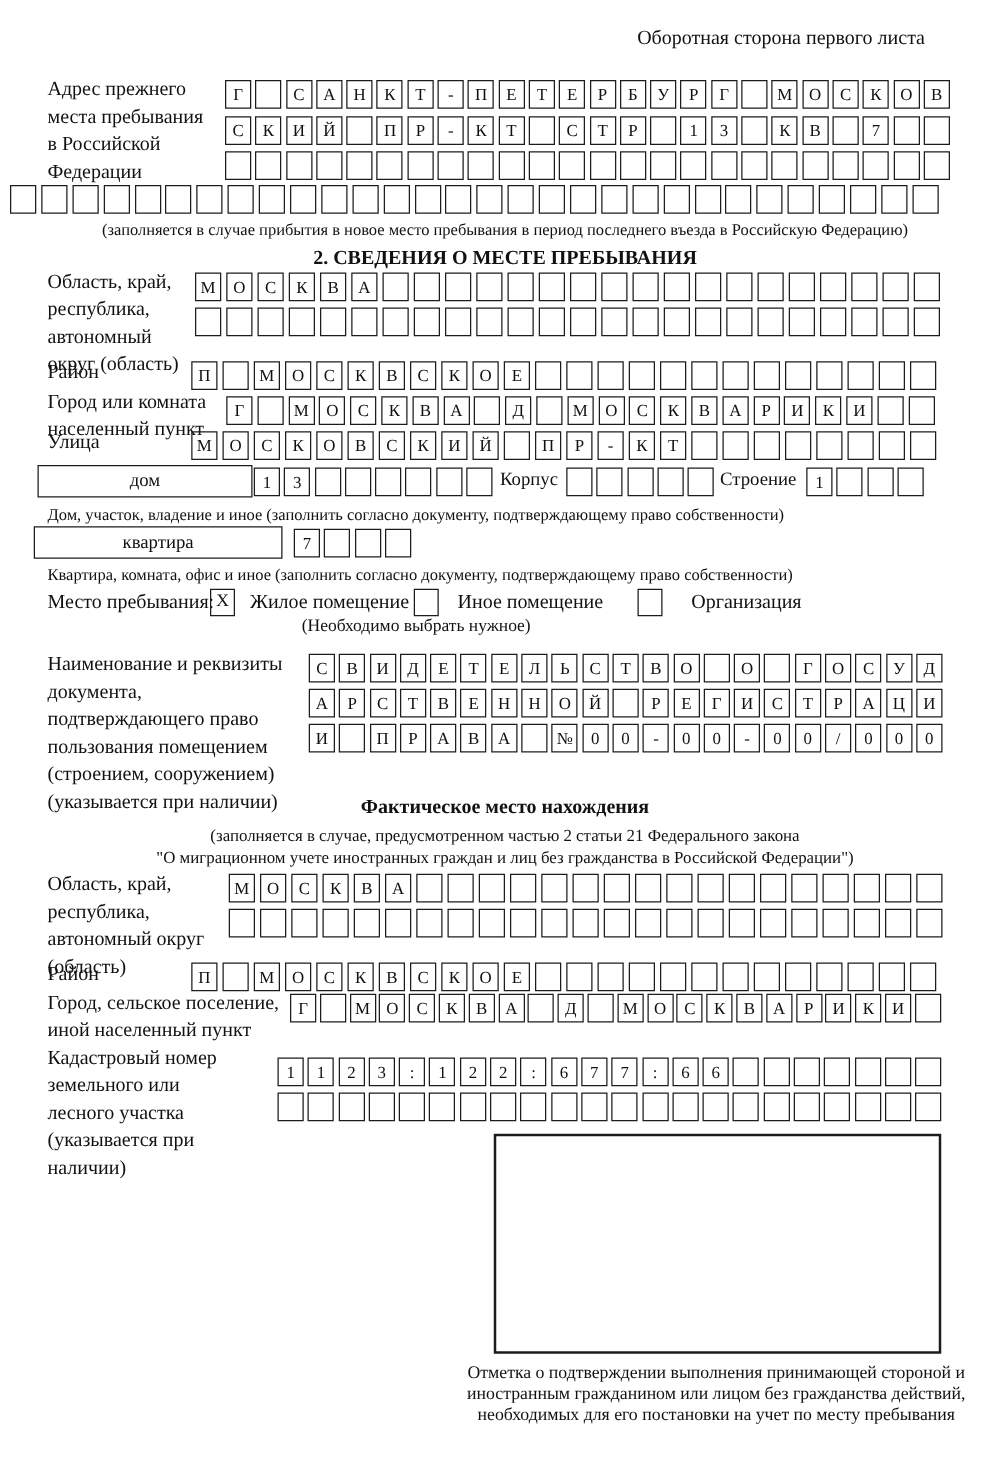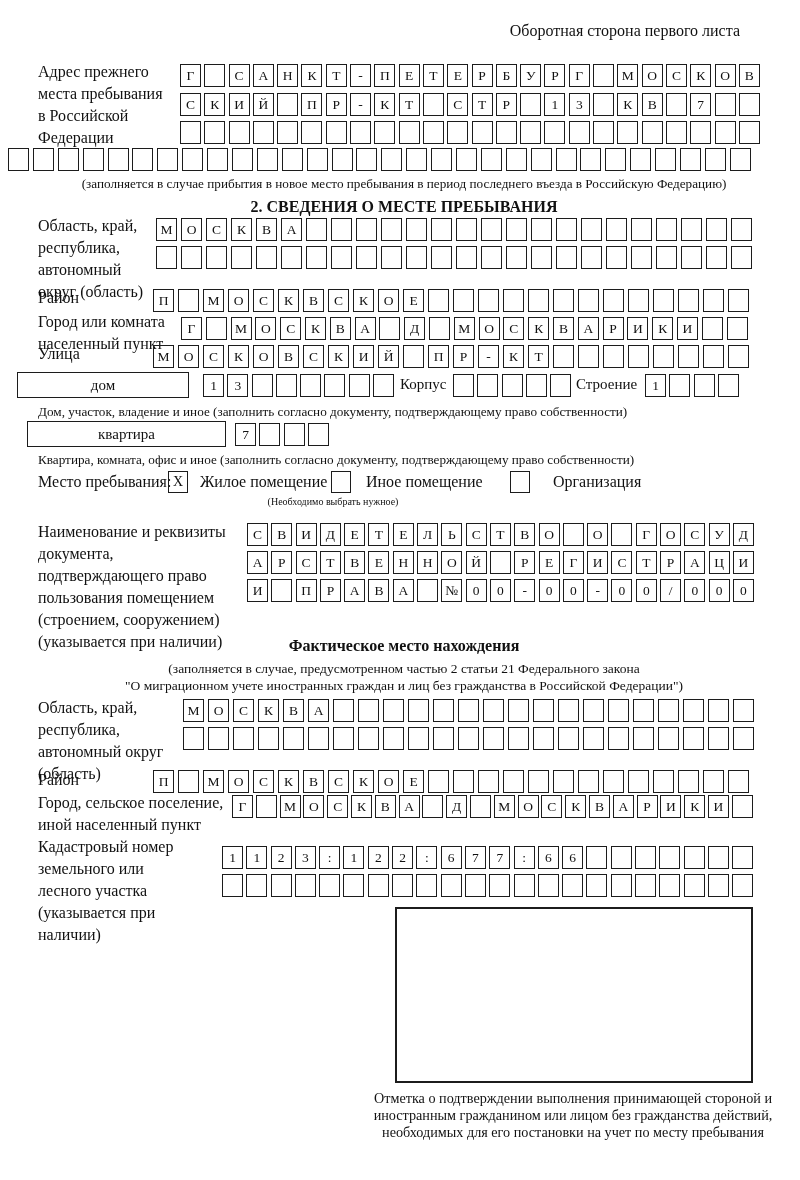--- a/index.html
+++ b/index.html
@@ -272,21 +272,21 @@
       <div class="box"></div>
       <div class="box"></div>
       <div class="box"></div>
       <div class="box"></div>
       <div class="box"></div>
       <div class="box"></div>
       <div class="box"></div>
       <div class="box"></div>
     </div>
 
-  <div class="widebox" style="left:17px; top:372px; width:172px;">дом</div>
+  <div class="widebox" style="left:30px; top:372px; width:172px;">дом</div>
   <div class="boxrow" style="left:203px; top:374px;">
       <div class="box">1</div>
       <div class="box">3</div>
       <div class="box"></div>
       <div class="box"></div>
       <div class="box"></div>
       <div class="box"></div>
       <div class="box"></div>
       <div class="box"></div>
     </div>
@@ -316,21 +316,21 @@
     </div>
   <div class="cap" style="left:38px; top:452px;">Квартира, комната, офис и иное (заполнить согласно документу, подтверждающему право собственности)</div>
 
   <div class="lbl" style="left:38px; top:471px;">Место пребывания:</div>
   <div class="chk" style="left:168px; top:471px;">X</div>
   <div class="lbl" style="left:200px; top:471px;">Жилое помещение</div>
   <div class="chk" style="left:331px; top:471px;"></div>
   <div class="lbl" style="left:366px; top:471px;">Иное помещение</div>
   <div class="chk" style="left:510px; top:471px;"></div>
   <div class="lbl" style="left:553px; top:471px;">Организация</div>
-  <div class="cap" style="left:133px; top:494px; width:400px; text-align:center; font-size:10px;">(Необходимо выбрать нужное)</div>
+  <div class="cap" style="left:133px; top:494px; width:400px; text-align:center; font-size:14px;">(Необходимо выбрать нужное)</div>
 
   <div class="lbl" style="left:38px; top:521px; width:202px;">Наименование и реквизиты документа, подтверждающего право пользования помещением (строением, сооружением) (указывается при наличии)</div>
   <div class="boxrow" style="left:247px; top:523px;">
       <div class="box">С</div>
       <div class="box">В</div>
       <div class="box">И</div>
       <div class="box">Д</div>
       <div class="box">Е</div>
       <div class="box">Т</div>
       <div class="box">Е</div>

